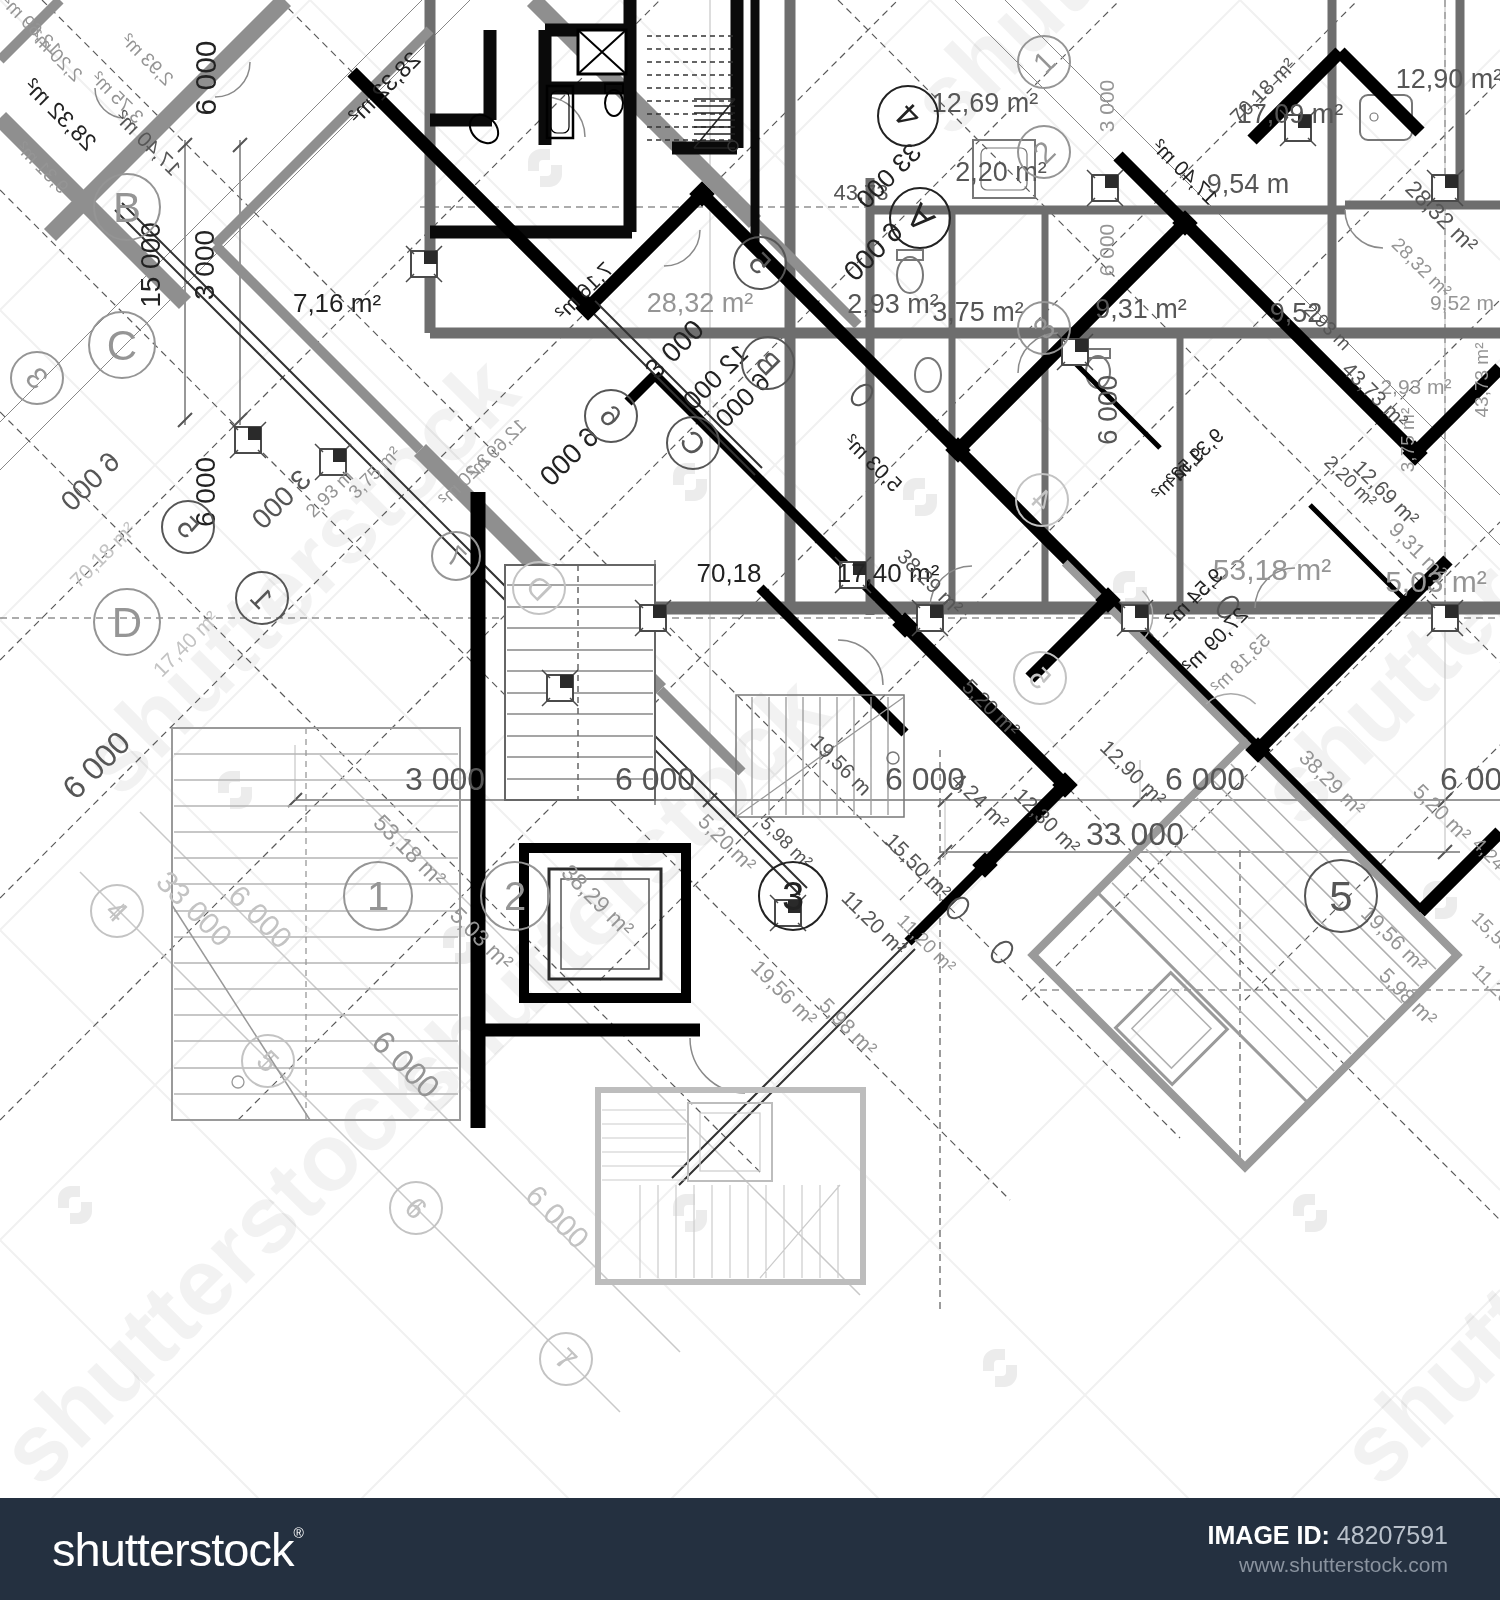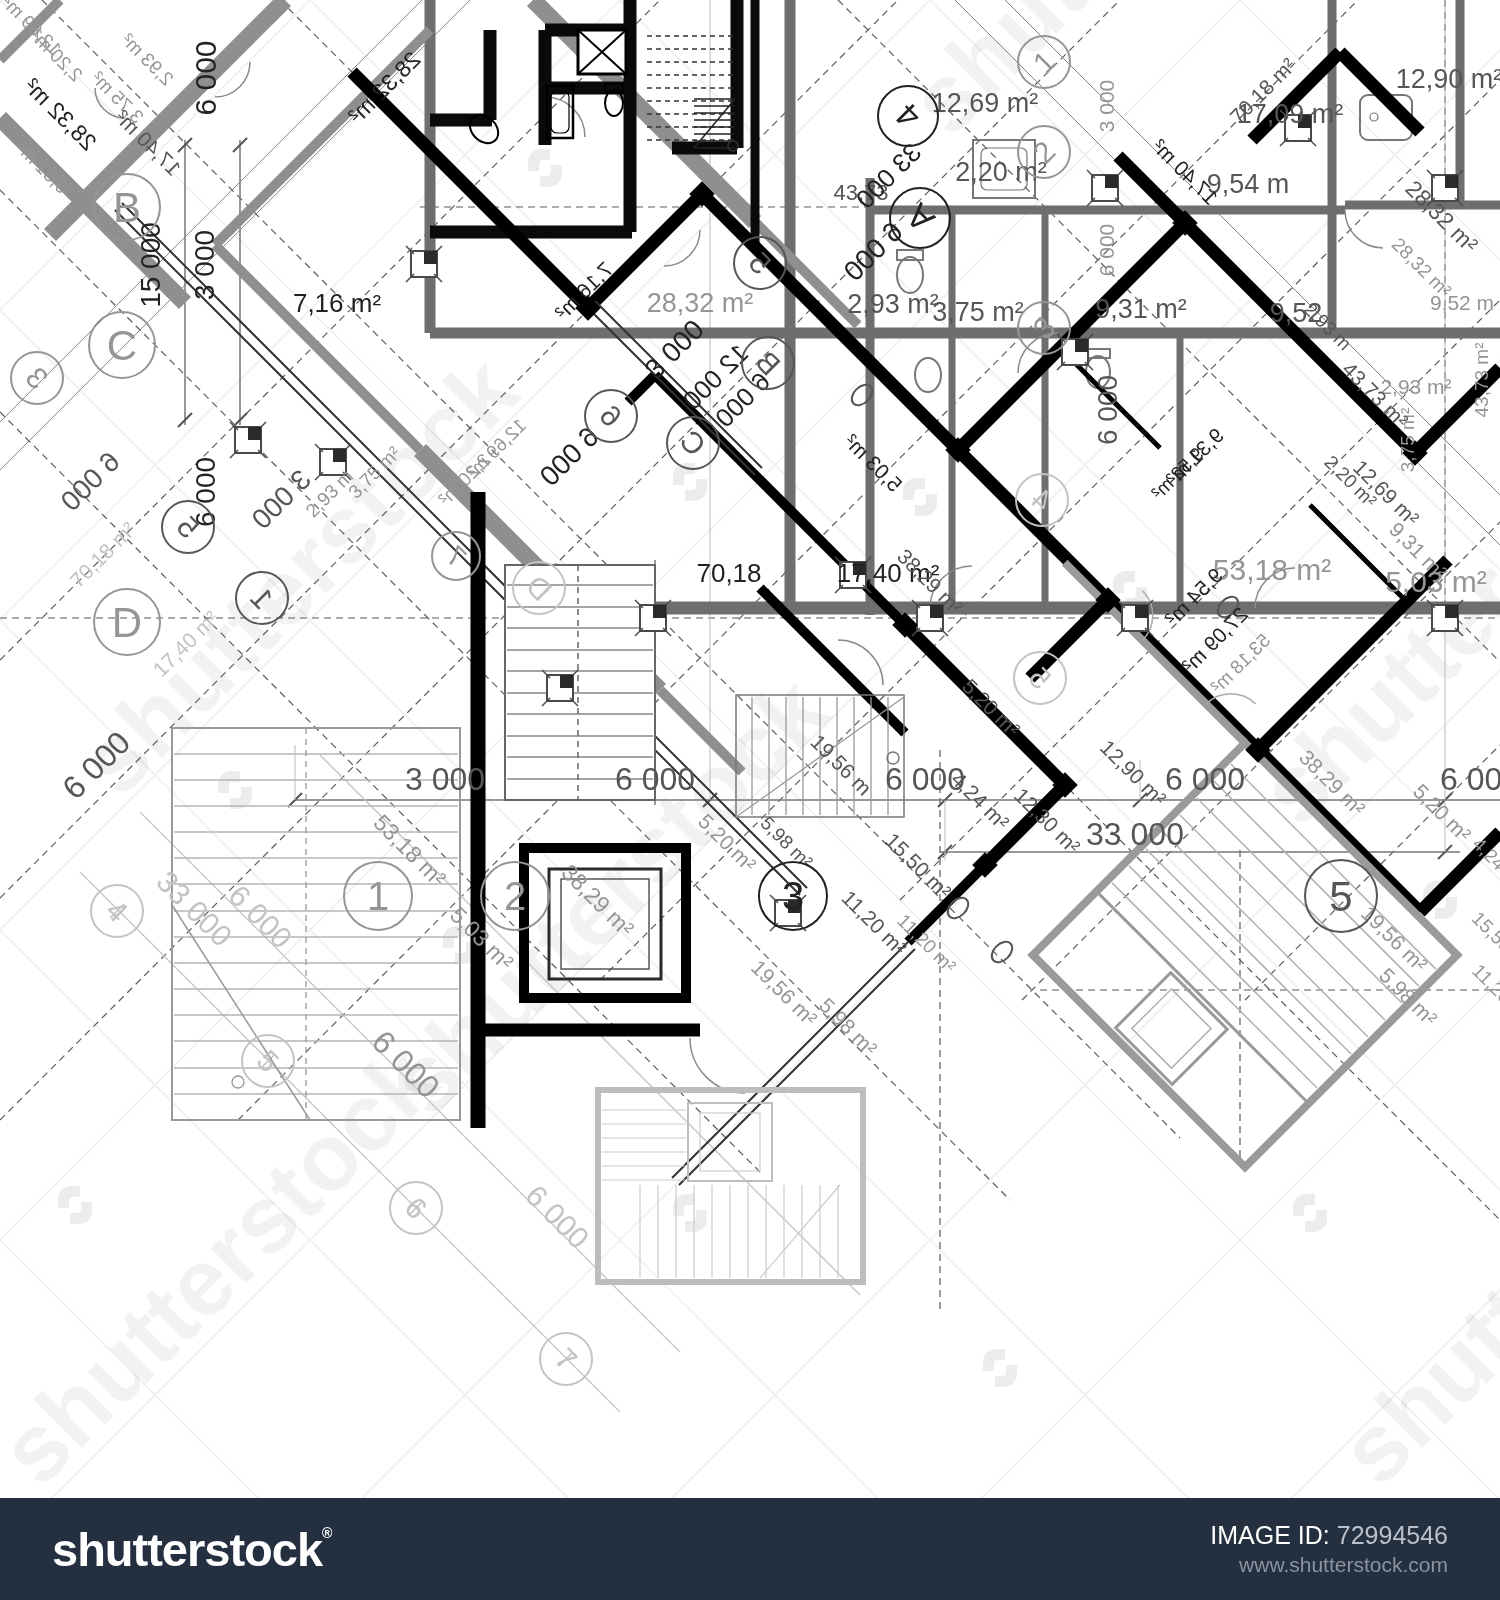--- a/index.html
+++ b/index.html
@@ -2,25 +2,25 @@
 <html><head>
 <meta charset="utf-8">
 <style>
   html,body{margin:0;padding:0;background:#fff;width:1500px;height:1600px;overflow:hidden;
     font-family:"Liberation Sans",sans-serif;}
   #stage{position:relative;width:1500px;height:1600px;background:#fff;}
   #bp{position:absolute;left:0;top:0;}
   #bp text{font-family:"Liberation Sans",sans-serif;}
   .footer-bar{position:absolute;left:0;top:1498px;width:1500px;height:102px;background:#243040;
     display:flex;align-items:center;justify-content:space-between;box-sizing:border-box;padding:0 52px;}
-  .logo{color:#fff;font-size:47px;font-weight:bold;letter-spacing:-1px;}
+  .logo{color:#fff;font-size:47px;font-weight:normal;letter-spacing:-1px;}
   .logo sup{font-size:14px;vertical-align:28px;}
   .id-block{text-align:right;line-height:1.25;}
   .id-line{font-size:25px;color:#b9c1cb;}
-  .id-line b{color:#ffffff;font-weight:normal;}
+  .id-line b{color:#ffffff;font-weight:bold;}
   .url-line{font-size:21px;color:#8a939f;}
 </style>
 </head>
 <body>
 
 <div id="stage">
 
 <svg id="bp" width="1500" height="1600" viewBox="0 0 1500 1600">
   <defs>
     <g id="lglyph">
@@ -469,18 +469,18 @@
         <g transform="translate(539 588)">
           <circle r="26" fill="none" stroke="#c3c3c3" stroke-width="2"></circle>
           <text transform="rotate(45) scale(-1,1)" y="10.5" font-size="30" fill="#c3c3c3" text-anchor="middle">D</text>
         </g>
       </g>
 </svg>
 
 <div class="footer-bar" title="shutterstock">
   <div class="logo"><span>shutterstock</span><sup>®</sup></div>
   <div class="id-block">
-    <div class="id-line"><b>IMAGE ID:</b> <span>72994546</span></div>
+    <div class="id-line"><b>IMAGE ID:</b> <span>48207591</span></div>
     <div class="url-line">www.shutterstock.com</div>
   </div>
 </div>
 
 </div>
 
 </body></html>

